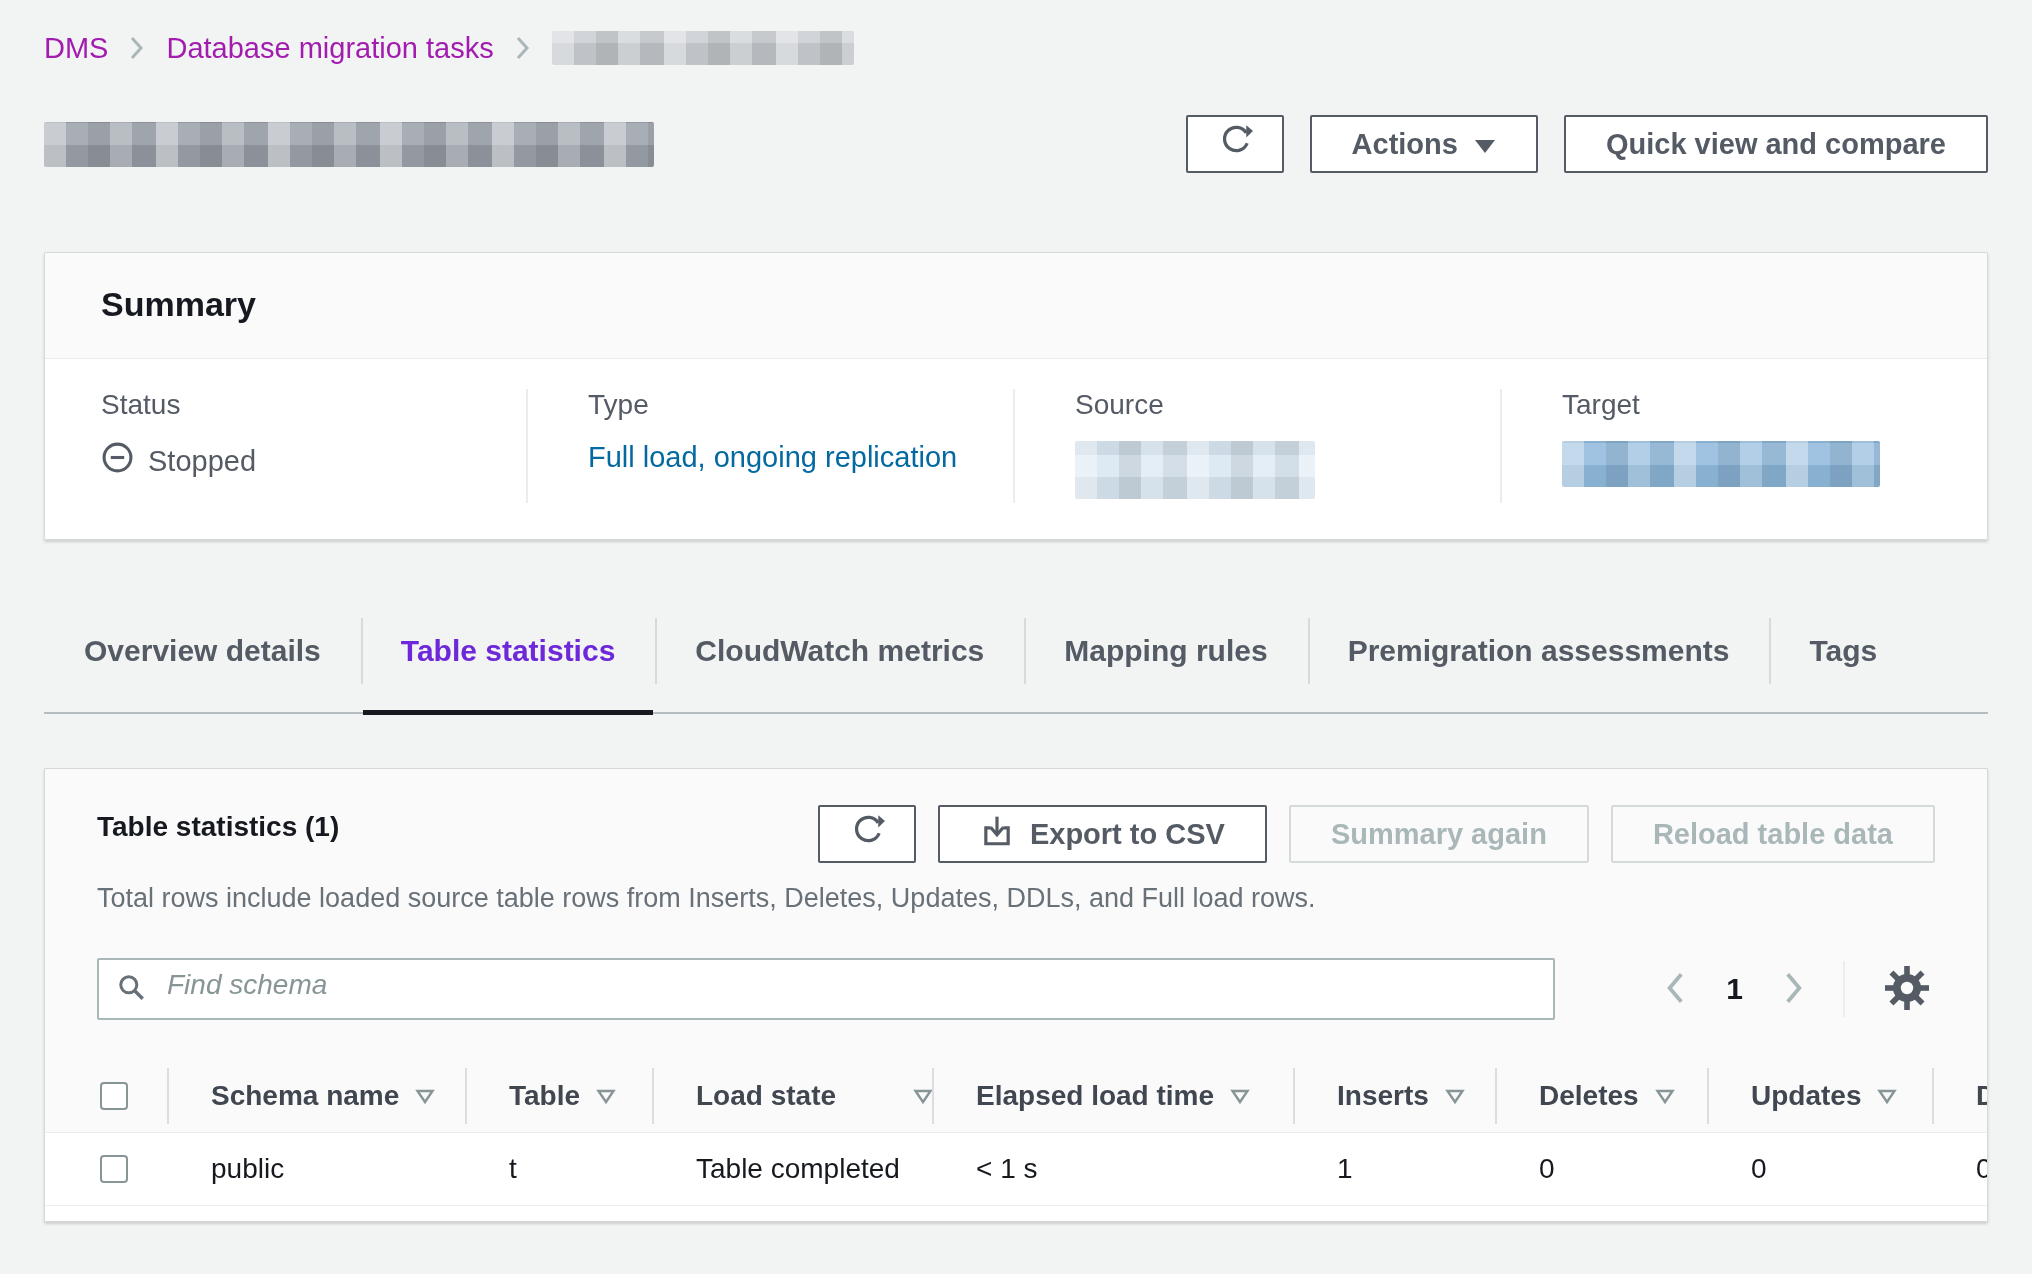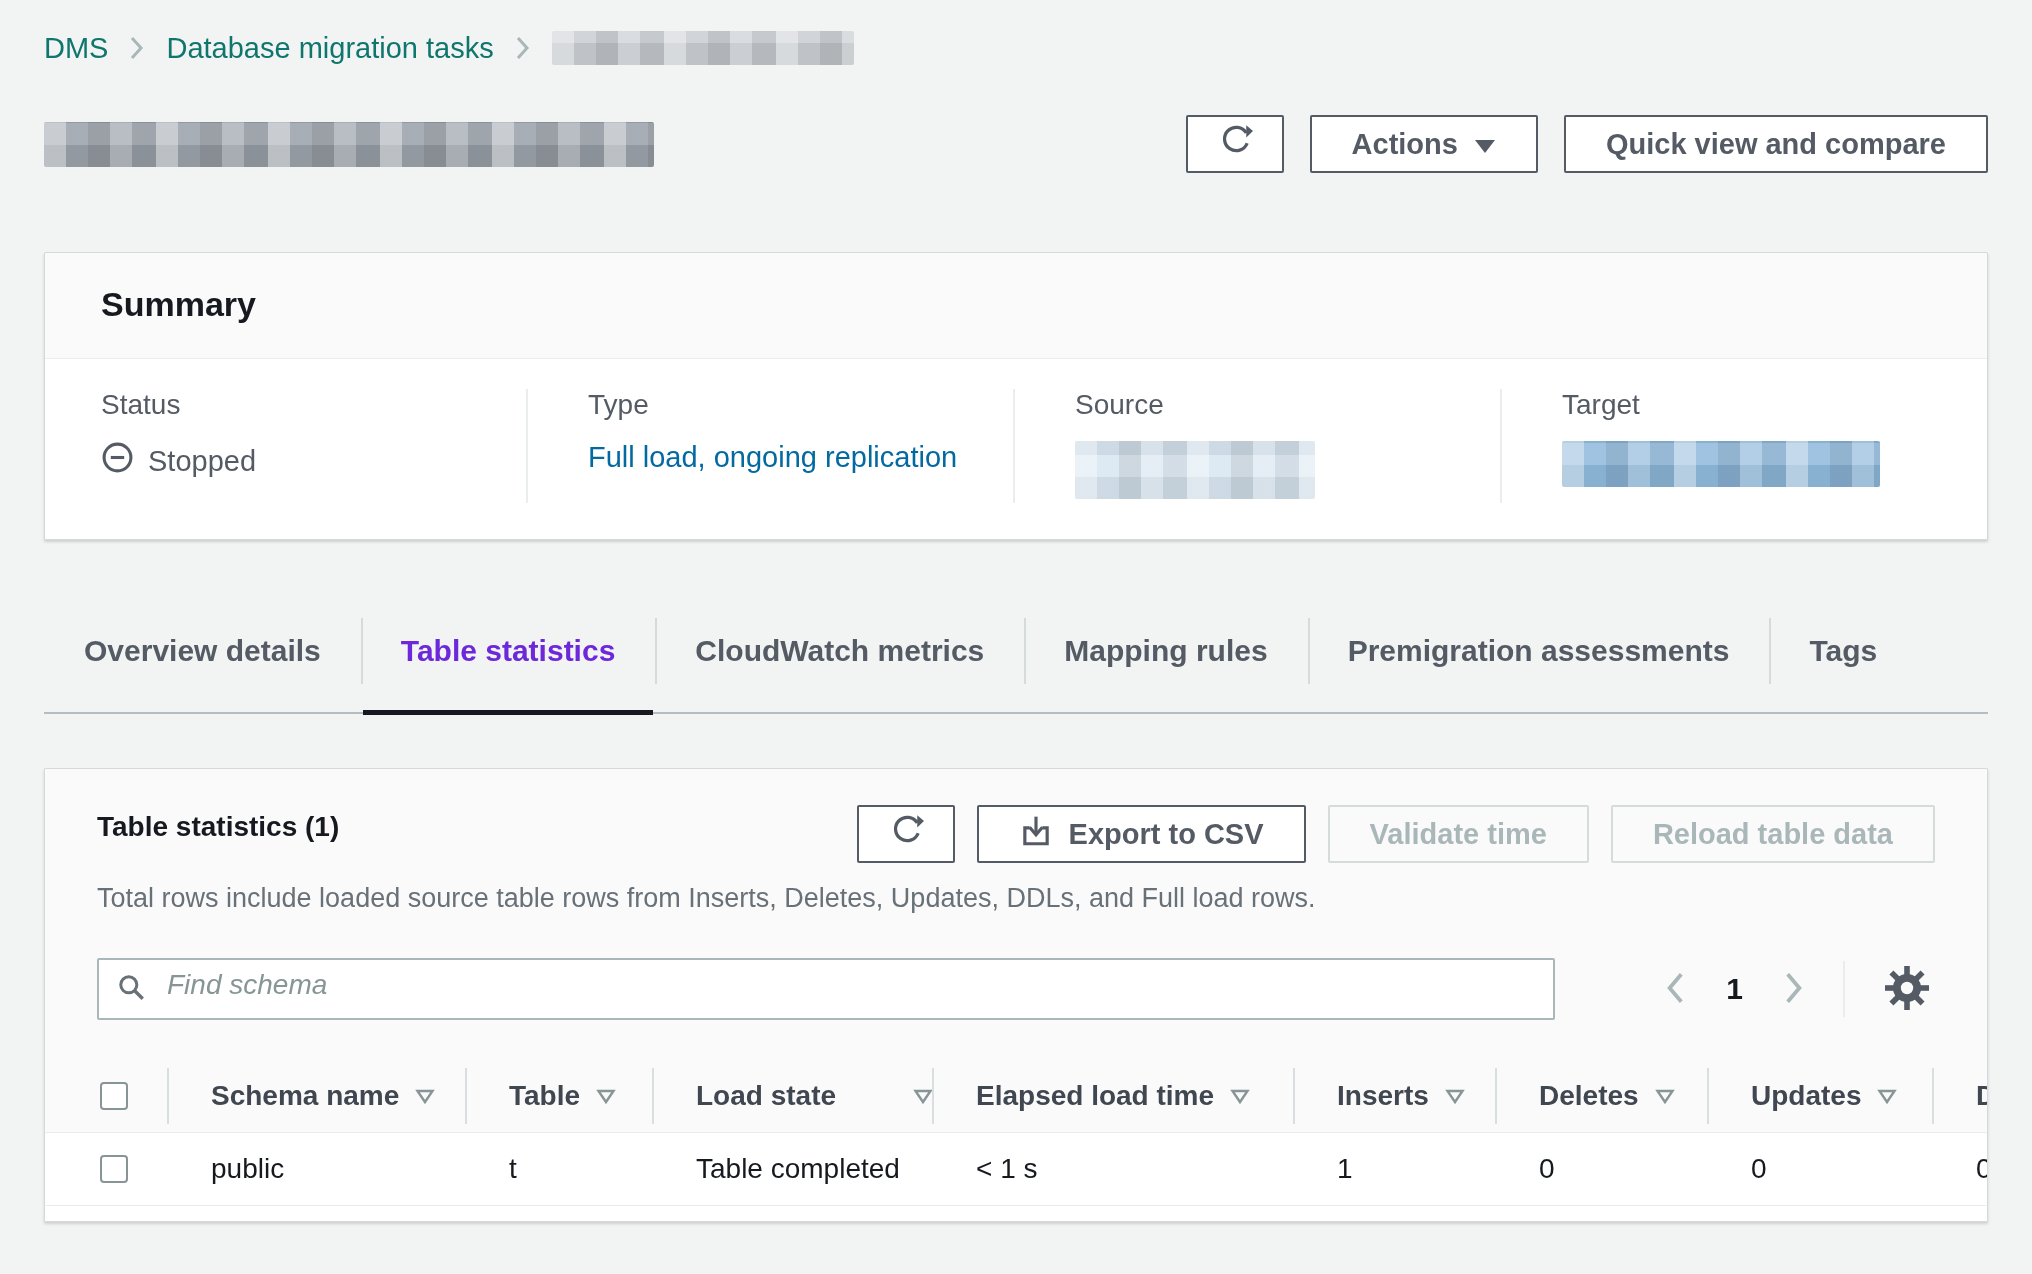--- a/index.html
+++ b/index.html
@@ -20,21 +20,21 @@
       repeating-linear-gradient(90deg, rgba(255,255,255,0.38) 0 22px, rgba(255,255,255,0) 22px 44px, rgba(0,0,0,0.08) 44px 66px, rgba(255,255,255,0.20) 66px 88px, rgba(0,0,0,0.05) 88px 112px),
       repeating-linear-gradient(0deg, rgba(0,0,0,0.05) 0 22px, rgba(255,255,255,0.14) 22px 44px);
   }
   .px-crumb  { background-color:#c9cdd2; width: 302px; height: 34px; }
   .px-title  { background-color:#9aa1a9; width: 610px; height: 45px; }
   .px-source { background-color:#d8e6f1; width: 240px; height: 58px; }
   .px-target { background-color:#8fb9dc; width: 318px; height: 46px; }
 
   
   .breadcrumb { display: flex; align-items: center; height: 40px; font-size: 29px; }
-  .breadcrumb a { color: #0f766e; text-decoration: none; cursor: pointer; }
+  .breadcrumb a { color: #a21caf; text-decoration: none; cursor: pointer; }
   .crumb-sep { margin: 0 22px; display: flex; align-items: center; }
 
   
   .header-row { margin-top: 46px; display: flex; align-items: center; justify-content: space-between; height: 60px; }
   .header-actions { display: flex; align-items: center; gap: 26px; margin-left: 28px; }
 
   .btn {
     display: inline-flex; align-items: center; justify-content: center; gap: 16px;
     height: 58px; padding: 0 40px;
     background: #fff; border: 2px solid #545b64; border-radius: 2px;
@@ -231,21 +231,21 @@
             <span>
               <svg width="34" height="34" viewBox="0 0 32 32" fill="none" stroke="#545b64" stroke-width="3">
                 <path d="M10 13 H5.5 V28 H26.5 V13 H22"></path>
                 <path d="M16 2.5 V19"></path>
                 <path d="M10 12.5 L16 19.5 L22 12.5"></path>
               </svg>
             </span>
             <span>Export to CSV</span>
           </button>
           <button class="btn disabled">
-            <span>Validate time</span>
+            <span>Summary again</span>
           </button>
           <button class="btn disabled">
             <span>Reload table data</span>
           </button>
         </div>
       </div>
       <p class="panel-desc">Total rows include loaded source table rows from Inserts, Deletes, Updates, DDLs, and Full load rows.</p>
 
       <div class="filter-row">
         <div class="search-box">

